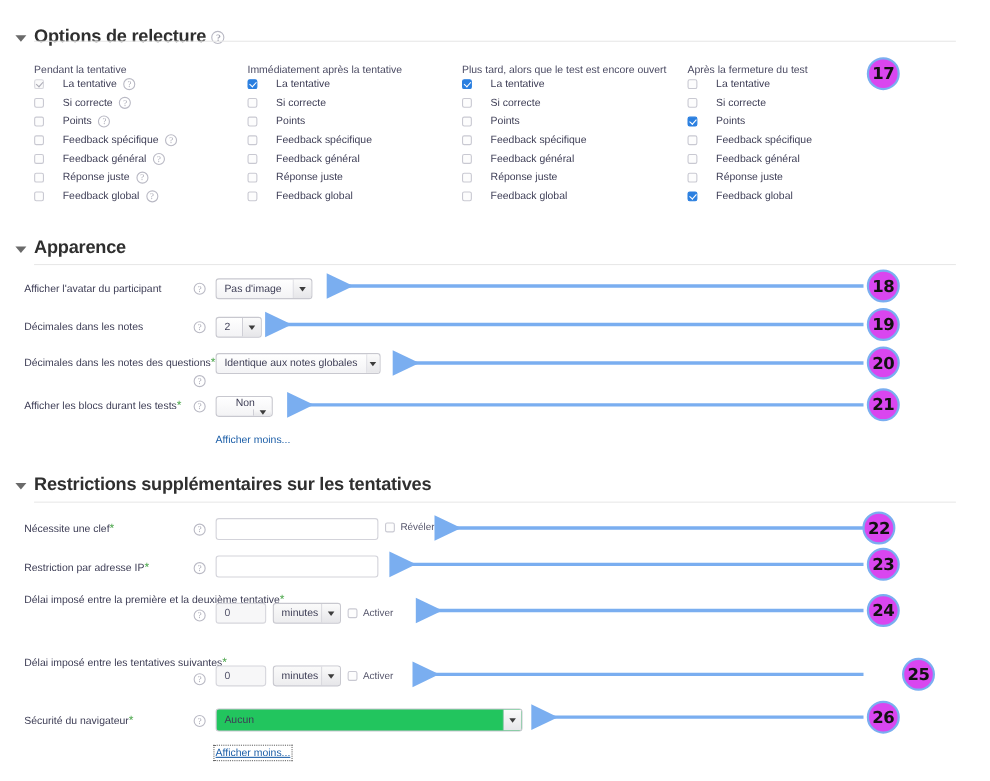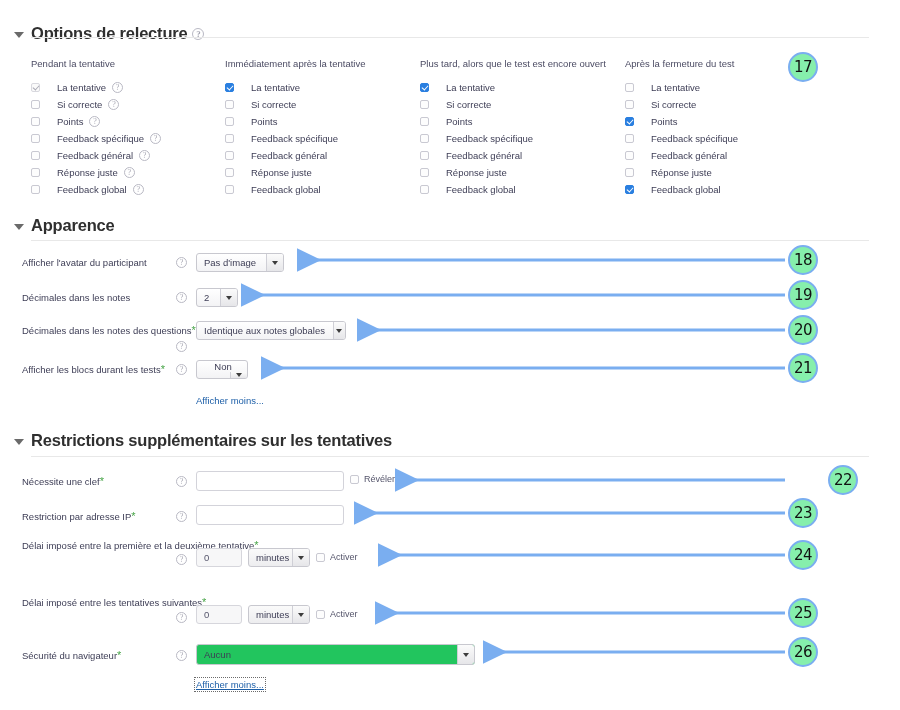--- a/index.html
+++ b/index.html
@@ -44,21 +44,21 @@
     font-size:8px; line-height:9px;
     text-align:center;
     font-family:"Liberation Serif", serif;
     vertical-align:middle;
   }
   .help.hs { width:12px;height:12px;line-height:10px;font-size:9px; }
 
   
   .rev-col { position:absolute; top:58px; }
   .rev-col .col-title {
-    font-size:9.5px; color:#4b4b63; margin-bottom:11px; white-space:nowrap;
+    font-size:9.5px; color:#4b4b63; margin-bottom:0; white-space:nowrap;
   }
   .rev-row {
     display:flex; align-items:center;
     height:15px; margin-bottom:2px;
     font-size:9.5px; color:#3d3d55;
     white-space:nowrap;
   }
   .cbx {
     width:9px;height:9px;
     border:1px solid #c9c9d2;
@@ -157,23 +157,23 @@
   }
   .link.focus { outline:1px dotted #6a6a6a; outline-offset:1px; }
   .link u { text-decoration:underline; }
 
   
   .callout {
     position:absolute;
     width:30px;height:30px;
     border-radius:50%;
     border:2.5px solid #7aaef0;
-    background:#86efac;
+    background:#d946ef;
     color:#111;
-    font-size:15px; font-weight:normal;
+    font-size:15px; font-weight:bold;
     display:flex; align-items:center; justify-content:center;
     font-family:"DejaVu Sans", sans-serif;
     letter-spacing:-0.5px;
   }
   .arrow-svg { position:absolute; left:0; top:0; pointer-events:none; }
 </style>
 </head>
 <body>
 
 <div class="page">
@@ -455,20 +455,20 @@
         <line x1="785" y1="613" x2="378" y2="613" stroke="#7aaef0" stroke-width="3" marker-end="url(#ah)"></line>
         <line x1="785" y1="652" x2="486" y2="652" stroke="#7aaef0" stroke-width="3" marker-end="url(#ah)"></line>
       </g>
   </svg>
   <div id="callout-layer">
       <div class="callout" style="left: 788px; top: 52px;">17</div>
       <div class="callout" style="left: 788px; top: 245px;">18</div>
       <div class="callout" style="left: 788px; top: 280px;">19</div>
       <div class="callout" style="left: 788px; top: 315px;">20</div>
       <div class="callout" style="left: 788px; top: 353px;">21</div>
-      <div class="callout" style="left: 828px; top: 465px;">22</div>
+      <div class="callout" style="left: 784px; top: 465px;">22</div>
       <div class="callout" style="left: 788px; top: 498px;">23</div>
       <div class="callout" style="left: 788px; top: 540px;">24</div>
-      <div class="callout" style="left: 788px; top: 598px;">25</div>
+      <div class="callout" style="left: 820px; top: 598px;">25</div>
       <div class="callout" style="left: 788px; top: 637px;">26</div>
     </div>
 
 </div>
 
 </body></html>

